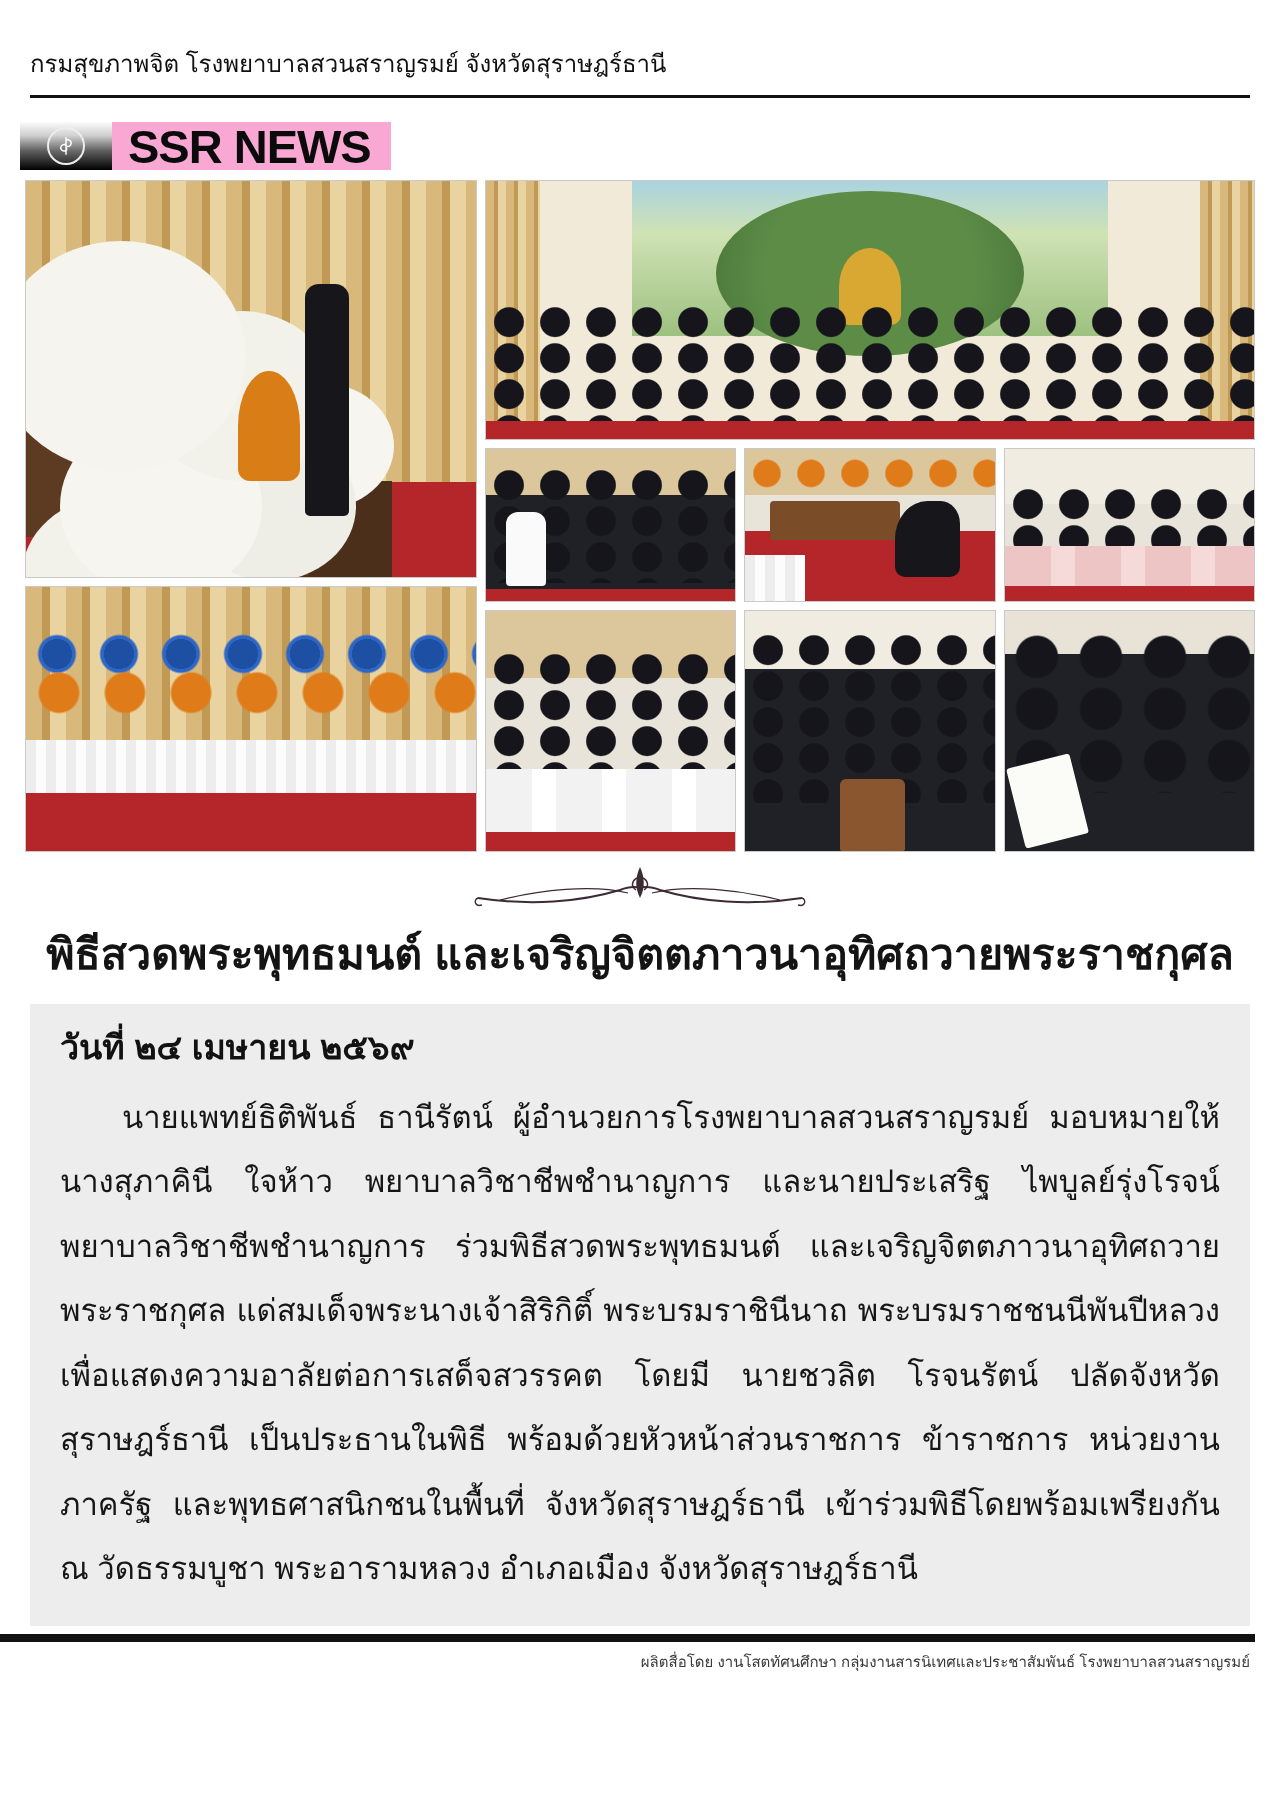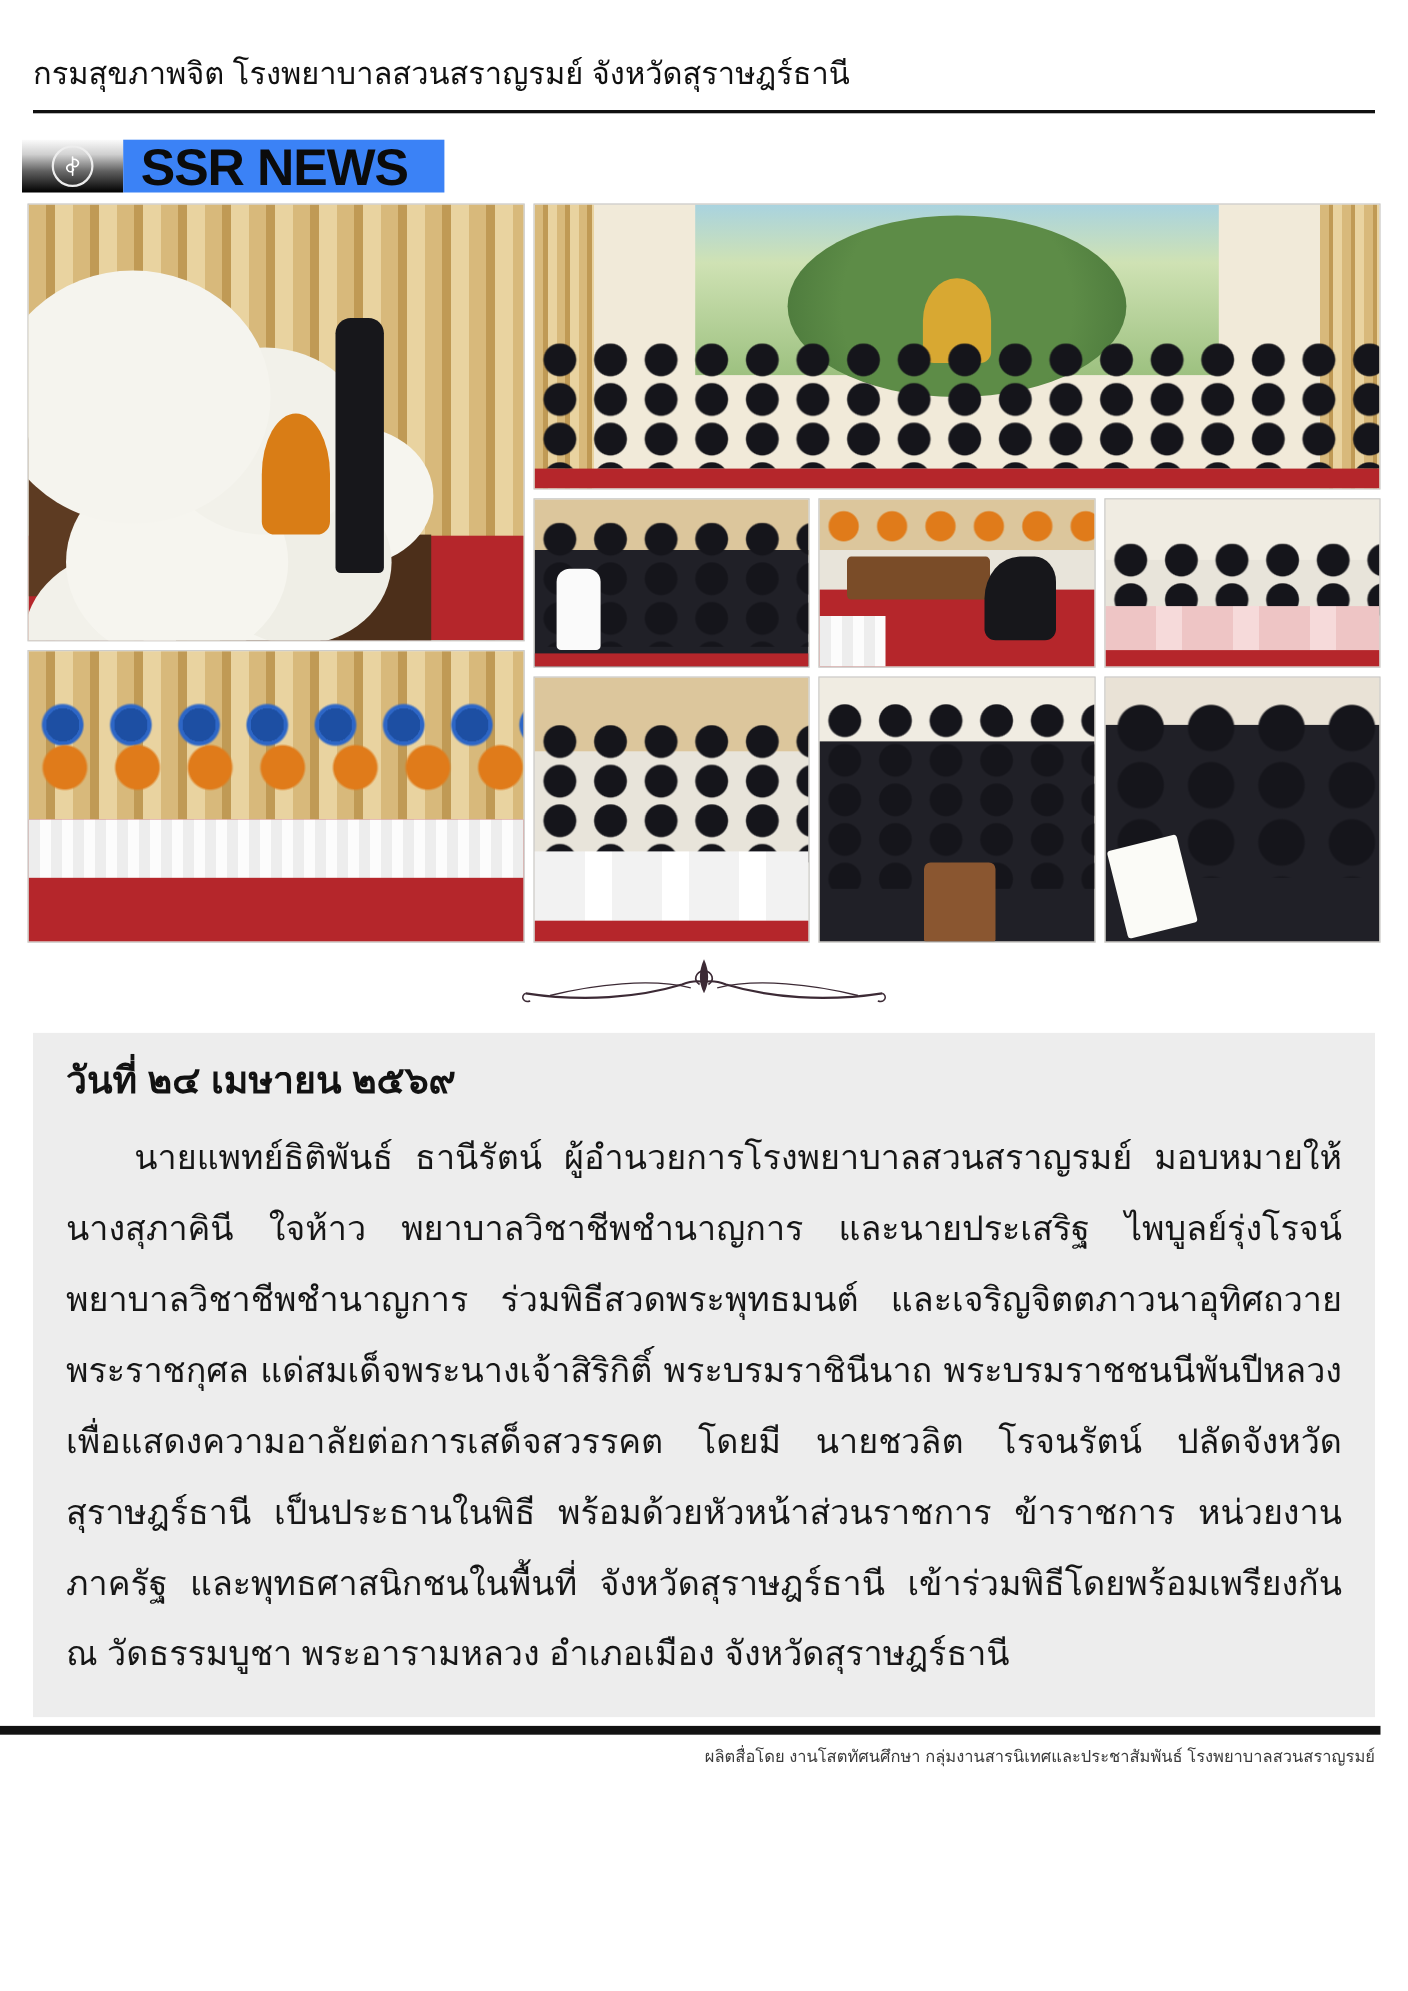--- a/index.html
+++ b/index.html
@@ -1,30 +1,30 @@
 <!DOCTYPE html>
 <html><head>
 <meta charset="utf-8">
 <style>
   html,body{margin:0;padding:0;}
   body{
     width:1280px;height:1810px;position:relative;background:#ffffff;
     font-family:"Liberation Sans", sans-serif;color:#111;overflow:hidden;
   }
   
-  .agency-line{margin:44px 30px 0;font-size:28px;font-weight:500;color:#101010;}
+  .agency-line{margin:44px 30px 0;font-size:24px;font-weight:500;color:#101010;}
   .top-rule{margin:12px 30px 0;height:3px;background:#101010;}
 
   
   .masthead{margin-top:24px;margin-left:20px;height:48px;display:flex;}
   .logo-block{width:92px;background:linear-gradient(180deg,#fbfbfb 0%,#cfcfcf 28%,#5f5f5f 60%,#000 100%);
     display:flex;align-items:center;justify-content:center;}
   .emblem{width:34px;height:34px;border-radius:50%;border:2px solid #ededed;
     display:flex;align-items:center;justify-content:center;background:rgba(255,255,255,.07);}
-  .title-box{background:#3b82f6;display:flex;align-items:center;padding:0 33px 0 16px;}
+  .title-box{background:#f9a8d4;display:flex;align-items:center;padding:0 20px 0 16px;}
   .masthead-title{font-size:47px;font-weight:900;letter-spacing:-1px;color:#0b0b0b;white-space:nowrap;}
   .slogan-band{flex:1;display:flex;align-items:center;padding-left:44px;
     background:linear-gradient(180deg,#8f8f8f 0%,#1f1f1f 22%,#000 60%,#9a9a9a 100%);}
   .slogan{color:#ffffff;font-size:21px;letter-spacing:7px;white-space:nowrap;}
 
   
   .collage{margin:10px 25px 0;height:672px;display:flex;gap:8px;}
   .col-left{width:452px;display:flex;flex-direction:column;gap:8px;}
   .col-right{flex:1;display:flex;flex-direction:column;gap:8px;min-width:0;}
   .ph{position:relative;overflow:hidden;border:1px solid #c9c9c9;background:#e8e4da;}
@@ -195,20 +195,21 @@
       <path d="M310,38 C270,28 218,22 182,31" stroke-width="1.2"></path>
       <path d="M8,36 c-5,2 -3,9 4,7" stroke-width="1.4"></path>
       <path d="M332,36 c5,2 3,9 -4,7" stroke-width="1.4"></path>
     </g>
     <path d="M170,5 c-5,11 -5,21 0,31 c5,-10 5,-20 0,-31" fill="#3c2a35"></path>
     <path d="M170,15 c-8,2 -10,9 -4,13 M170,15 c8,2 10,9 4,13" stroke="#3c2a35" fill="none" stroke-width="1.5"></path>
   </svg>
 </div>
 
 <div class="headline">
+  <div class="h-line1">พิธีสวดพระพุทธมนต์ และเจริญจิตตภาวนาอุทิศถวายพระราชกุศล</div>
 </div>
 
 <div class="article-box">
   <div class="article-date">วันที่ ๒๔ เมษายน ๒๕๖๙</div>
   <div class="article-body">นายแพทย์ธิติพันธ์ ธานีรัตน์ ผู้อำนวยการโรงพยาบาลสวนสราญรมย์ มอบหมายให้ นางสุภาคินี ใจห้าว พยาบาลวิชาชีพชำนาญการ และนายประเสริฐ ไพบูลย์รุ่งโรจน์ พยาบาลวิชาชีพชำนาญการ ร่วมพิธีสวดพระพุทธมนต์ และเจริญจิตตภาวนาอุทิศถวายพระราชกุศล แด่สมเด็จพระนางเจ้าสิริกิติ์ พระบรมราชินีนาถ พระบรมราชชนนีพันปีหลวง เพื่อแสดงความอาลัยต่อการเสด็จสวรรคต โดยมี นายชวลิต โรจนรัตน์ ปลัดจังหวัดสุราษฎร์ธานี เป็นประธานในพิธี พร้อมด้วยหัวหน้าส่วนราชการ ข้าราชการ หน่วยงานภาครัฐ และพุทธศาสนิกชนในพื้นที่ จังหวัดสุราษฎร์ธานี เข้าร่วมพิธีโดยพร้อมเพรียงกัน ณ วัดธรรมบูชา พระอารามหลวง อำเภอเมือง จังหวัดสุราษฎร์ธานี</div>
 </div>
 
 <div class="bottom-bar"></div>
 <div class="credit">ผลิตสื่อโดย งานโสตทัศนศึกษา กลุ่มงานสารนิเทศและประชาสัมพันธ์ โรงพยาบาลสวนสราญรมย์</div>
 

